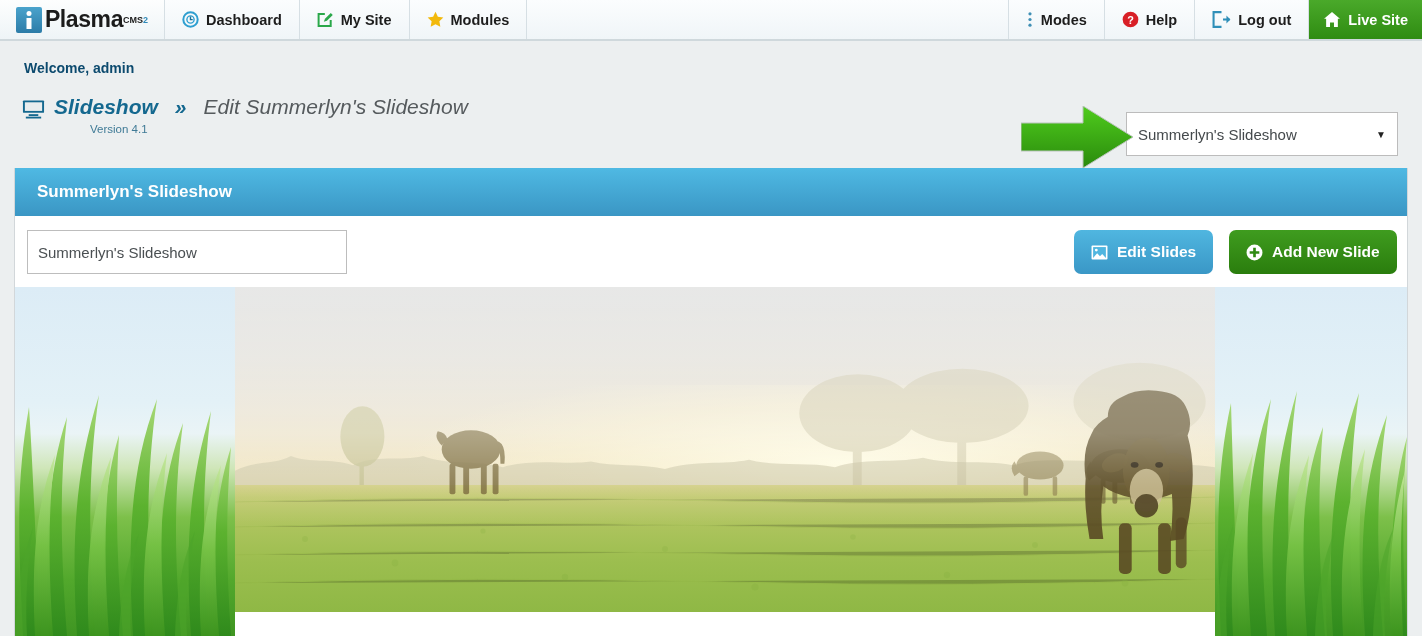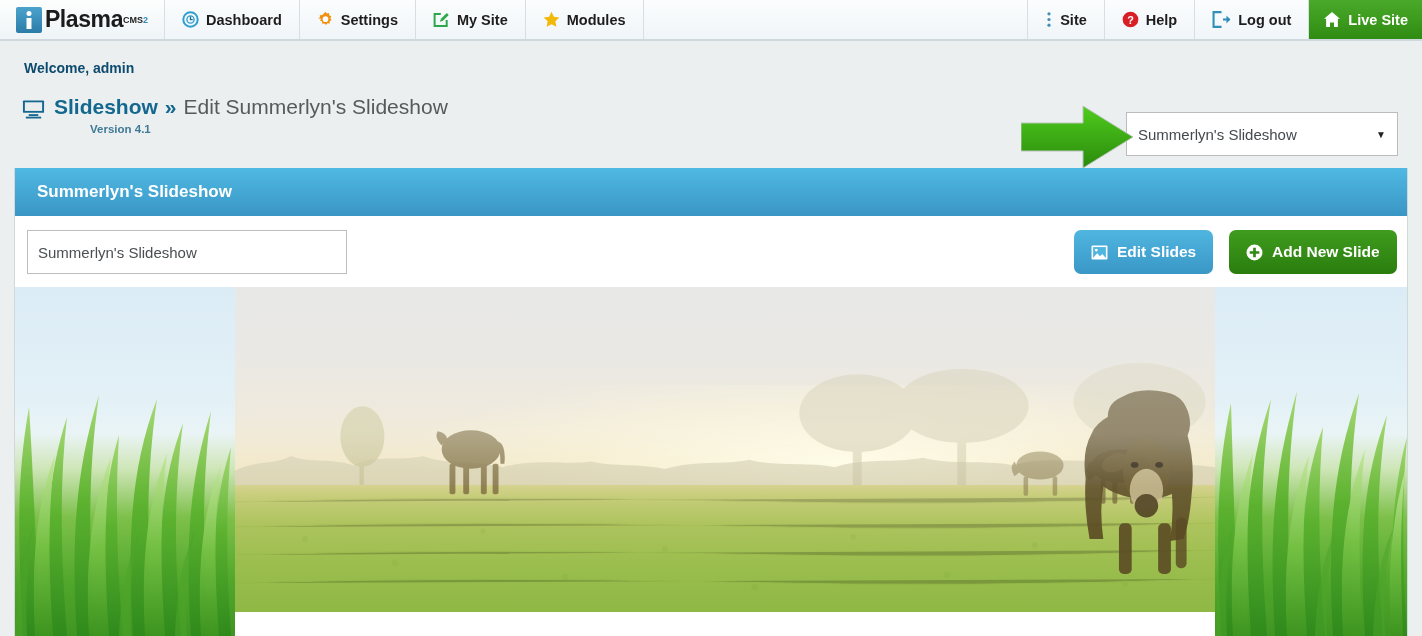--- a/index.html
+++ b/index.html
@@ -76,28 +76,28 @@
   
   .welcome {
     position: absolute; left: 24px; top: 60px;
     font-size: 14px; font-weight: bold; color: #0c4a6e;
   }
   .crumbwrap {
     position: absolute; left: 22px; top: 96px;
     display: flex; align-items: flex-start; gap: 9px;
   }
   .crumb-line {
-    display: flex; align-items: flex-start; gap: 7px;
-    font-size: 21px; line-height: 1;
+    display: flex; align-items: flex-start; gap: 17px;
+    font-size: 21px; line-height: 1; font-style: italic;
   }
   .crumb-main { color: #14688f; font-weight: bold; }
   .crumb-sep  { color: #14688f; font-weight: bold; }
   .crumb-sub  { color: #555a5d; font-weight: normal; }
   .version {
-    font-size: 11.5px; color: #3f7a96; margin-top: 6px; margin-left: 36px; font-weight: bold;
+    font-size: 11.5px; color: #3f7a96; margin-top: 6px; margin-left: 36px;
   }
 
   
   .selector {
     position: absolute; left: 1126px; top: 112px;
     width: 272px; height: 44px;
     background: #fff;
     border: 1px solid #bcbcbc;
     display: flex; align-items: center;
     padding: 0 11px;
@@ -219,29 +219,20 @@
     <span class="ico">
       <svg width="17" height="17" viewBox="0 0 17 17">
           <circle cx="8.5" cy="8.5" r="7.2" fill="none" stroke="#2f9fd0" stroke-width="2"></circle>
           <circle cx="8.5" cy="8.5" r="3.6" fill="none" stroke="#2f9fd0" stroke-width="1.4"></circle>
           <path d="M8.5 5.6v3h2.2" stroke="#1b6e96" stroke-width="1.4" fill="none"></path>
         </svg>
     </span>
     <span>Dashboard</span>
   </div>
 
-  <div class="navitem">
-    <span class="ico">
-      <svg width="17" height="17" viewBox="0 0 20 20">
-          <path fill="#f0900f" d="M10 0.8l1.5 2.2 2.6-0.6 0.3 2.7 2.5 1-1.3 2.4 1.6 2.2-2.3 1.4 0.1 2.7-2.7-0.3-1.7 2.1-1.8-2-2.6 0.5-0.2-2.7-2.5-1.1 1.4-2.3L1.3 8.9l2.2-1.5-0.2-2.7 2.7 0.4z"></path>
-          <circle cx="10" cy="9.6" r="3.3" fill="#fdfdfd"></circle>
-        </svg>
-    </span>
-    <span>Settings</span>
-  </div>
 
   <div class="navitem">
     <span class="ico">
       <svg width="17" height="17" viewBox="0 0 18 18">
           <path d="M14.5 9.5v6.3H1.7V3.2h6.6" fill="none" stroke="#2aa84a" stroke-width="2.1"></path>
           <path d="M7.2 11.4l1.3-3.2 6.1-6 2.1 2-6.2 6.1z" fill="#2aa84a"></path>
         </svg>
     </span>
     <span>My Site</span>
   </div>
@@ -258,21 +249,21 @@
   <div class="navspacer"></div>
 
   <div class="navitem">
     <span class="ico">
       <svg width="8" height="17" viewBox="0 0 8 18">
           <circle cx="4" cy="3" r="1.7" fill="#3f8fb5"></circle>
           <circle cx="4" cy="9" r="1.7" fill="#3f8fb5"></circle>
           <circle cx="4" cy="15" r="1.7" fill="#3f8fb5"></circle>
         </svg>
     </span>
-    <span>Site</span>
+    <span>Modes</span>
   </div>
 
   <div class="navitem">
     <span class="ico">
       <svg width="17" height="17" viewBox="0 0 18 18">
           <circle cx="9" cy="9" r="8.3" fill="#d81f26"></circle>
           <text x="9" y="13.4" font-size="11.5" font-family="Liberation Sans, sans-serif" font-weight="bold" fill="#fff" text-anchor="middle">?</text>
         </svg>
     </span>
     <span>Help</span>

